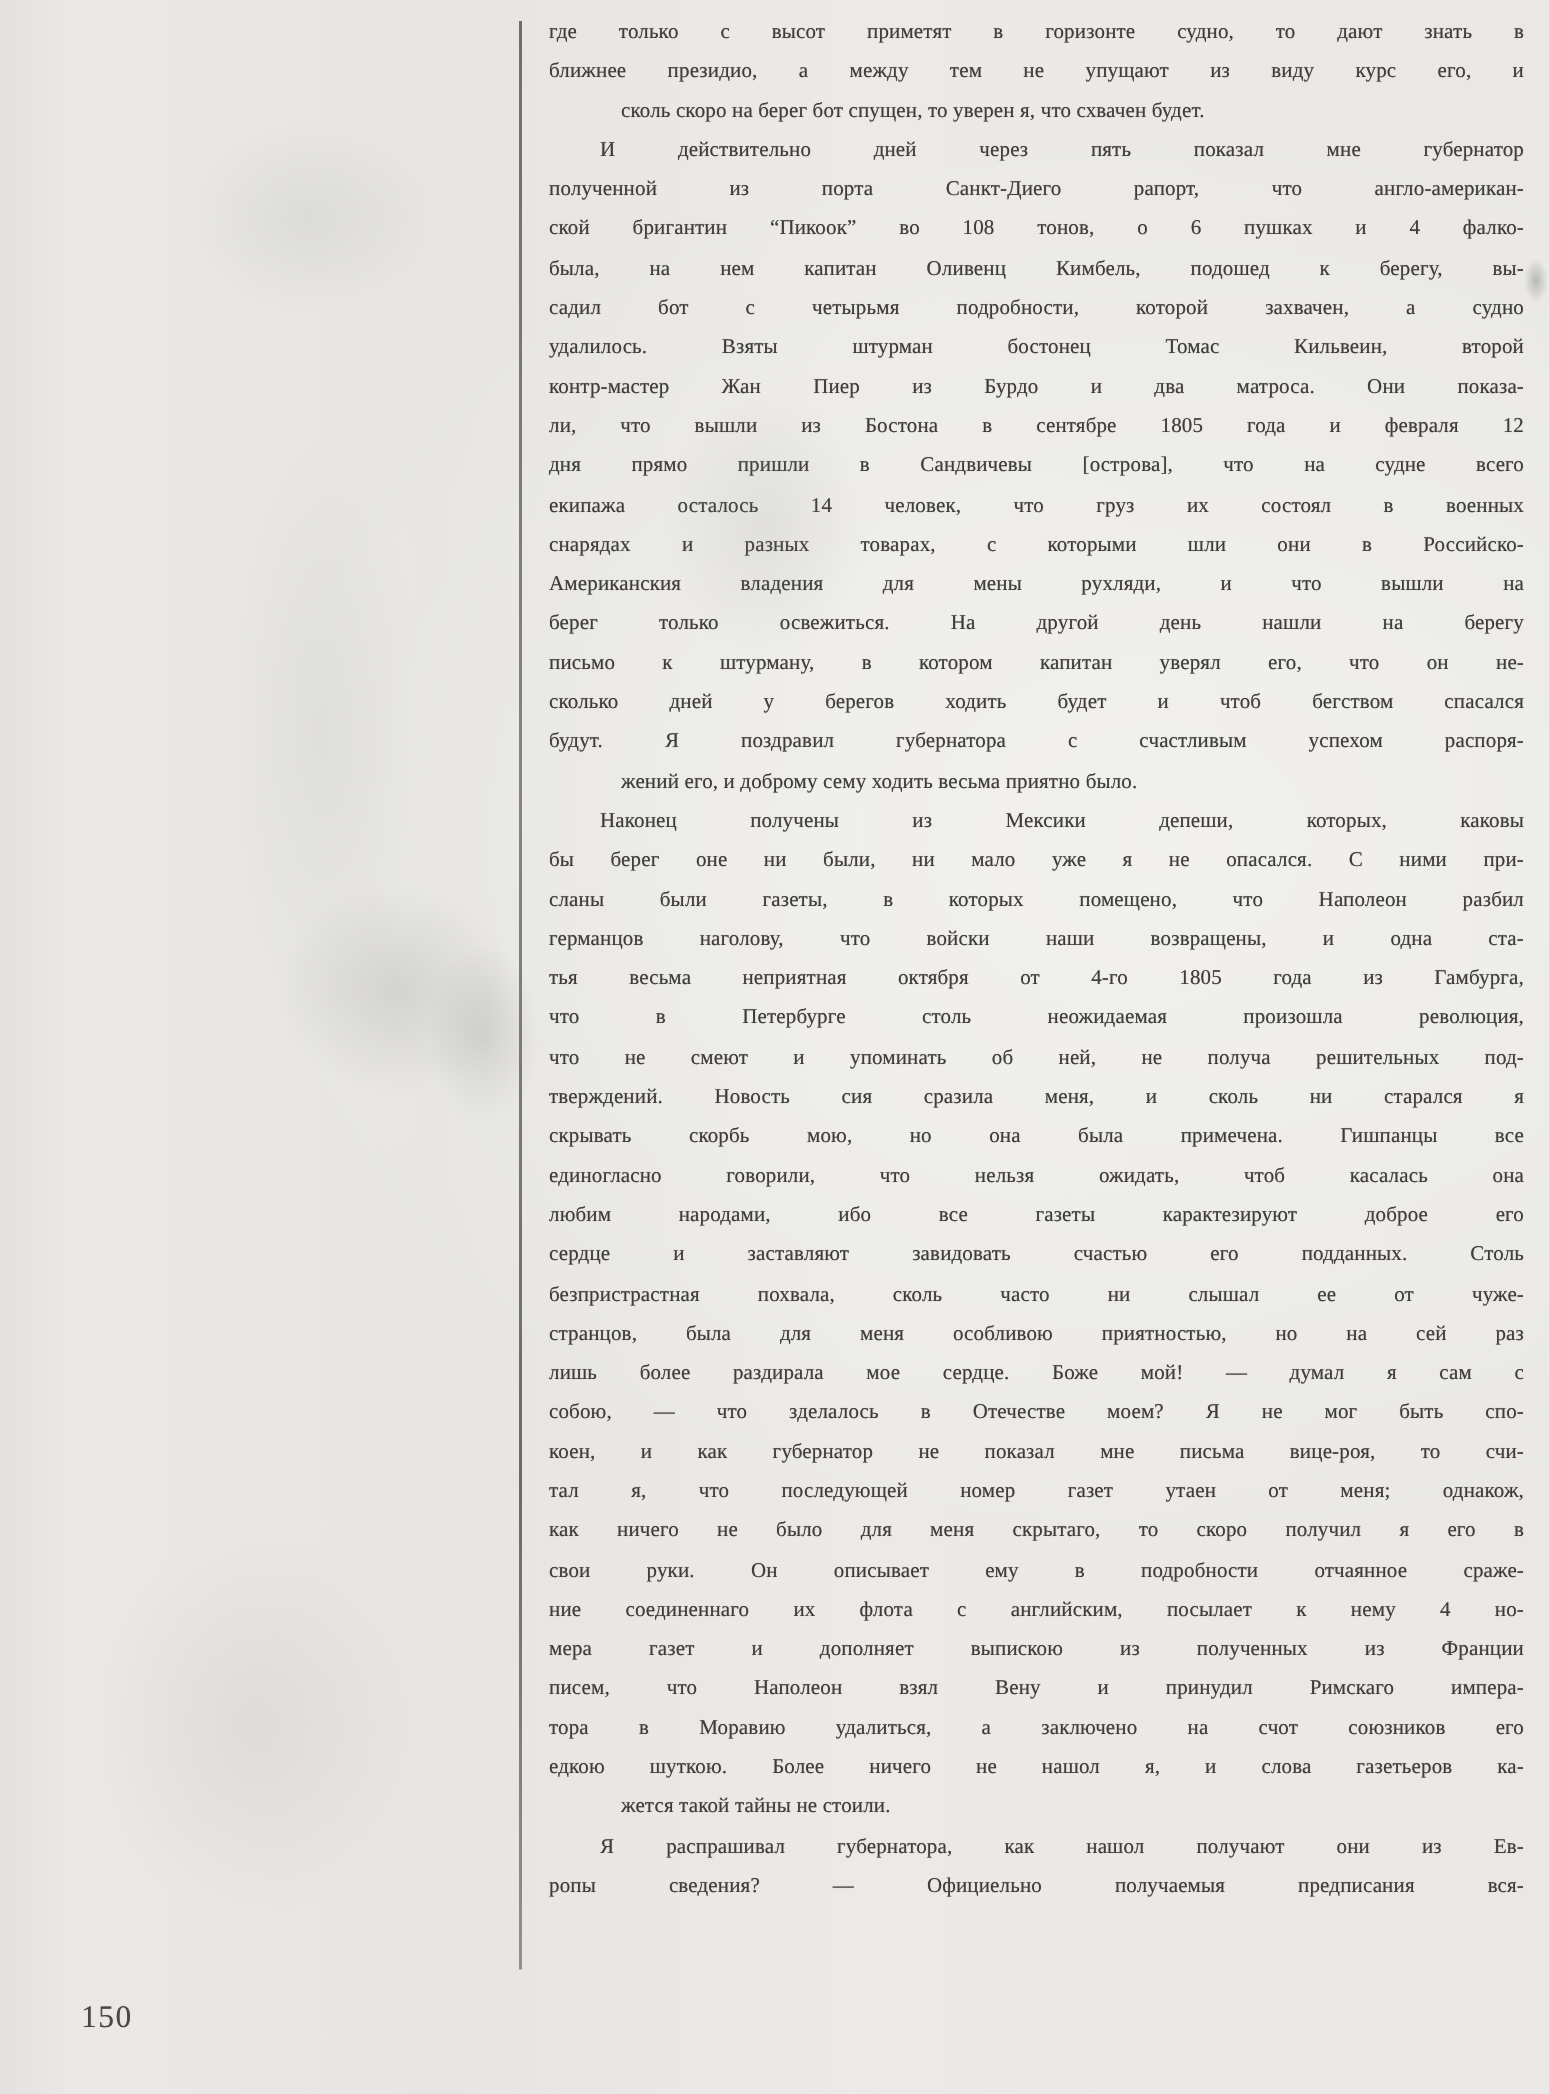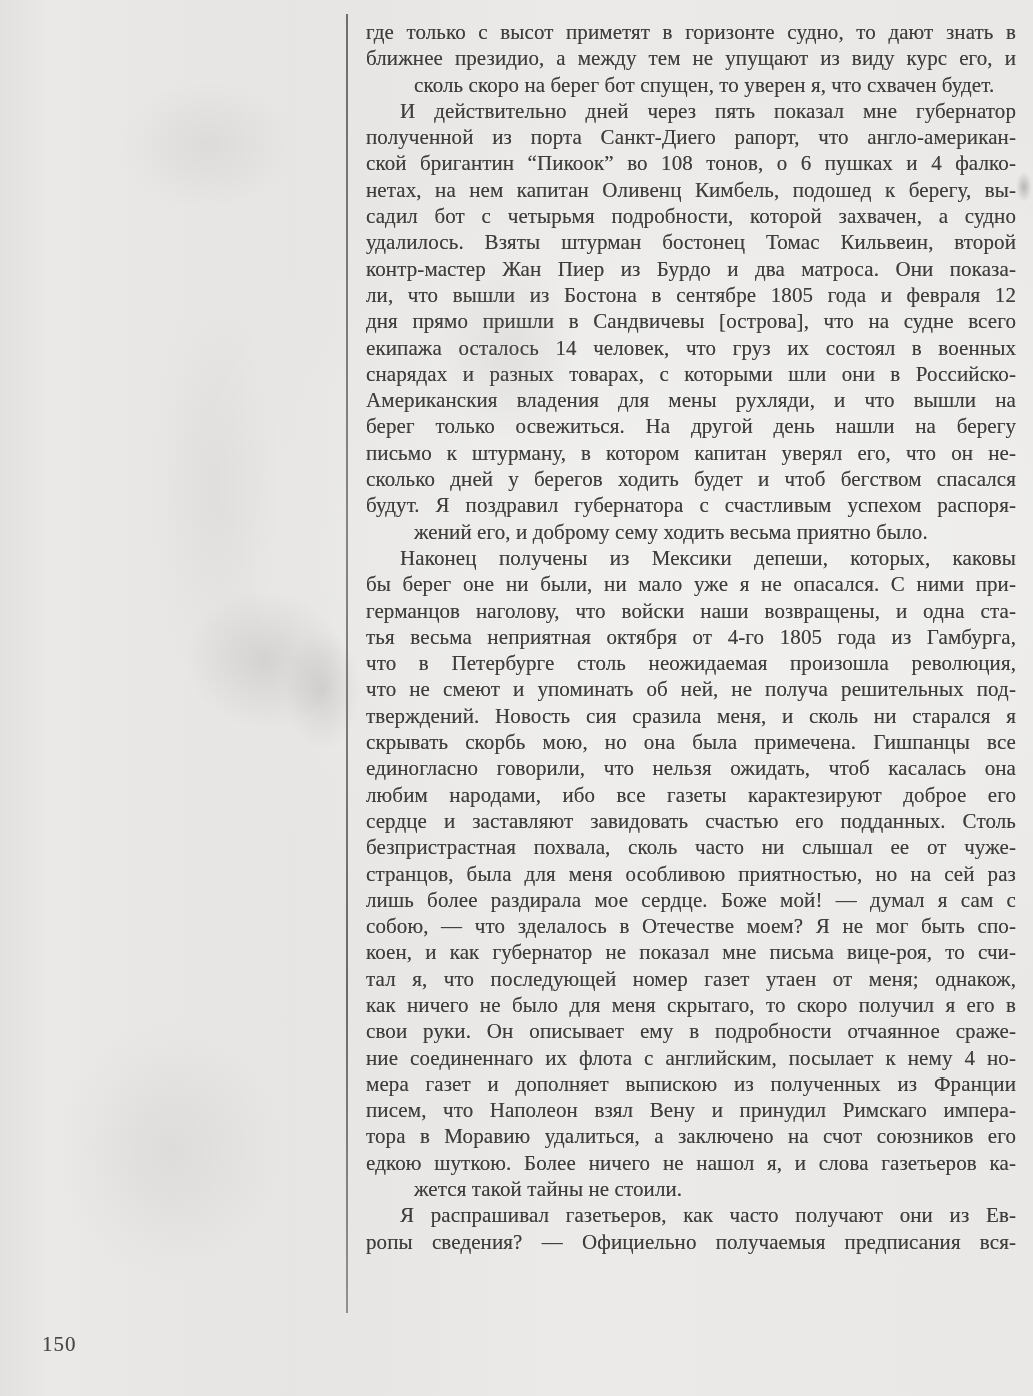--- a/index.html
+++ b/index.html
@@ -14,24 +14,24 @@
     overflow: hidden;
     background:
       radial-gradient(ellipse 900px 700px at 75% 40%, rgba(255,255,255,0.35), rgba(255,255,255,0) 70%),
       linear-gradient(90deg, #e2e1df 0%, #eae9e7 5%, #e6e5e3 28%, #ebeae8 55%, #e9e8e6 100%);
     font-family: "Liberation Serif", "DejaVu Serif", serif;
   }
   
   #text-block {
     position: absolute;
     left: 366px;
-    top: 19px;
+    top: 9px;
     width: 650px;
     color: #3f3d3a;
-    font-size: 21px;
+    font-size: 14px;
     line-height: 26.3px;
     letter-spacing: 0.1px;
     text-shadow: 0 0 0.5px rgba(63,61,58,0.55);
   }
   .line {
     text-align: justify;
     text-align-last: justify;
   }
   .line.para-end {
     text-align-last: left;
@@ -49,21 +49,21 @@
     height: 1299px;
     background: linear-gradient(180deg,
       rgba(90,89,87,0.85) 0%,
       rgba(100,99,97,0.75) 40%,
       rgba(85,84,82,0.85) 75%,
       rgba(110,109,107,0.7) 100%);
   }
   
   #page-number {
     position: absolute;
-    left: 42px;
+    left: 54px;
     top: 1332px;
     font-size: 21px;
     color: #4a4846;
     letter-spacing: 1px;
     text-shadow: 0 0 0.5px rgba(74,72,70,0.5);
   }
   
   .smudge {
     position: absolute;
     border-radius: 50%;
@@ -89,36 +89,37 @@
 
 <div id="page">
   <div id="vertical-rule"></div>
   <div id="text-block">
       <div class="line">где только с высот приметят в горизонте судно, то дают знать в</div>
       <div class="line">ближнее президио, а между тем не упущают из виду курс его, и</div>
       <div class="line para-end">сколь скоро на берег бот спущен, то уверен я, что схвачен будет.</div>
       <div class="line indent">И действительно дней через пять показал мне губернатор</div>
       <div class="line">полученной из порта Санкт-Диего рапорт, что англо-американ-</div>
       <div class="line">ской бригантин “Пикоок” во 108 тонов, о 6 пушках и 4 фалко-</div>
-      <div class="line">нетах, на нем капитан Оливенц Кимбель, подошед к берегу, вы-</div>
+      <div class="line">была, на нем капитан Оливенц Кимбель, подошед к берегу, вы-</div>
       <div class="line">садил бот с четырьмя подробности, которой захвачен, а судно</div>
       <div class="line">удалилось. Взяты штурман бостонец Томас Кильвеин, второй</div>
       <div class="line">контр-мастер Жан Пиер из Бурдо и два матроса. Они показа-</div>
       <div class="line">ли, что вышли из Бостона в сентябре 1805 года и февраля 12</div>
       <div class="line">дня прямо пришли в Сандвичевы [острова], что на судне всего</div>
       <div class="line">екипажа осталось 14 человек, что груз их состоял в военных</div>
       <div class="line">снарядах и разных товарах, с которыми шли они в Российско-</div>
       <div class="line">Американския владения для мены рухляди, и что вышли на</div>
       <div class="line">берег только освежиться. На другой день нашли на берегу</div>
       <div class="line">письмо к штурману, в котором капитан уверял его, что он не-</div>
       <div class="line">сколько дней у берегов ходить будет и чтоб бегством спасался</div>
       <div class="line">будут. Я поздравил губернатора с счастливым успехом распоря-</div>
       <div class="line para-end">жений его, и доброму сему ходить весьма приятно было.</div>
       <div class="line indent">Наконец получены из Мексики депеши, которых, каковы</div>
       <div class="line">бы берег оне ни были, ни мало уже я не опасался. С ними при-</div>
+      <div class="line">сланы были газеты, в которых помещено, что Наполеон разбил</div>
       <div class="line">германцов наголову, что войски наши возвращены, и одна ста-</div>
       <div class="line">тья весьма неприятная октября от 4-го 1805 года из Гамбурга,</div>
       <div class="line">что в Петербурге столь неожидаемая произошла революция,</div>
       <div class="line">что не смеют и упоминать об ней, не получа решительных под-</div>
       <div class="line">тверждений. Новость сия сразила меня, и сколь ни старался я</div>
       <div class="line">скрывать скорбь мою, но она была примечена. Гишпанцы все</div>
       <div class="line">единогласно говорили, что нельзя ожидать, чтоб касалась она</div>
       <div class="line">любим народами, ибо все газеты карактезируют доброе его</div>
       <div class="line">сердце и заставляют завидовать счастью его подданных. Столь</div>
       <div class="line">безпристрастная похвала, сколь часто ни слышал ее от чуже-</div>
@@ -128,21 +129,21 @@
       <div class="line">коен, и как губернатор не показал мне письма вице-роя, то счи-</div>
       <div class="line">тал я, что последующей номер газет утаен от меня; однакож,</div>
       <div class="line">как ничего не было для меня скрытаго, то скоро получил я его в</div>
       <div class="line">свои руки. Он описывает ему в подробности отчаянное сраже-</div>
       <div class="line">ние соединеннаго их флота с английским, посылает к нему 4 но-</div>
       <div class="line">мера газет и дополняет выпискою из полученных из Франции</div>
       <div class="line">писем, что Наполеон взял Вену и принудил Римскаго импера-</div>
       <div class="line">тора в Моравию удалиться, а заключено на счот союзников его</div>
       <div class="line">едкою шуткою. Более ничего не нашол я, и слова газетьеров ка-</div>
       <div class="line para-end">жется такой тайны не стоили.</div>
-      <div class="line indent">Я распрашивал газетьеров, как часто получают они из Ев-</div>
+      <div class="line indent">Я распрашивал губернатора, как нашол получают они из Ев-</div>
       <div class="line">ропы сведения? — Официельно получаемыя предписания вся-</div>
     </div>
   <div id="page-number">150</div>
 
   <div class="smudge" id="smudge-1"></div>
   <div class="smudge" id="smudge-2"></div>
   <div class="smudge" id="smudge-3"></div>
   <div class="smudge" id="smudge-4"></div>
   <div class="smudge" id="smudge-5"></div>
   <div class="smudge" id="smudge-6"></div>

